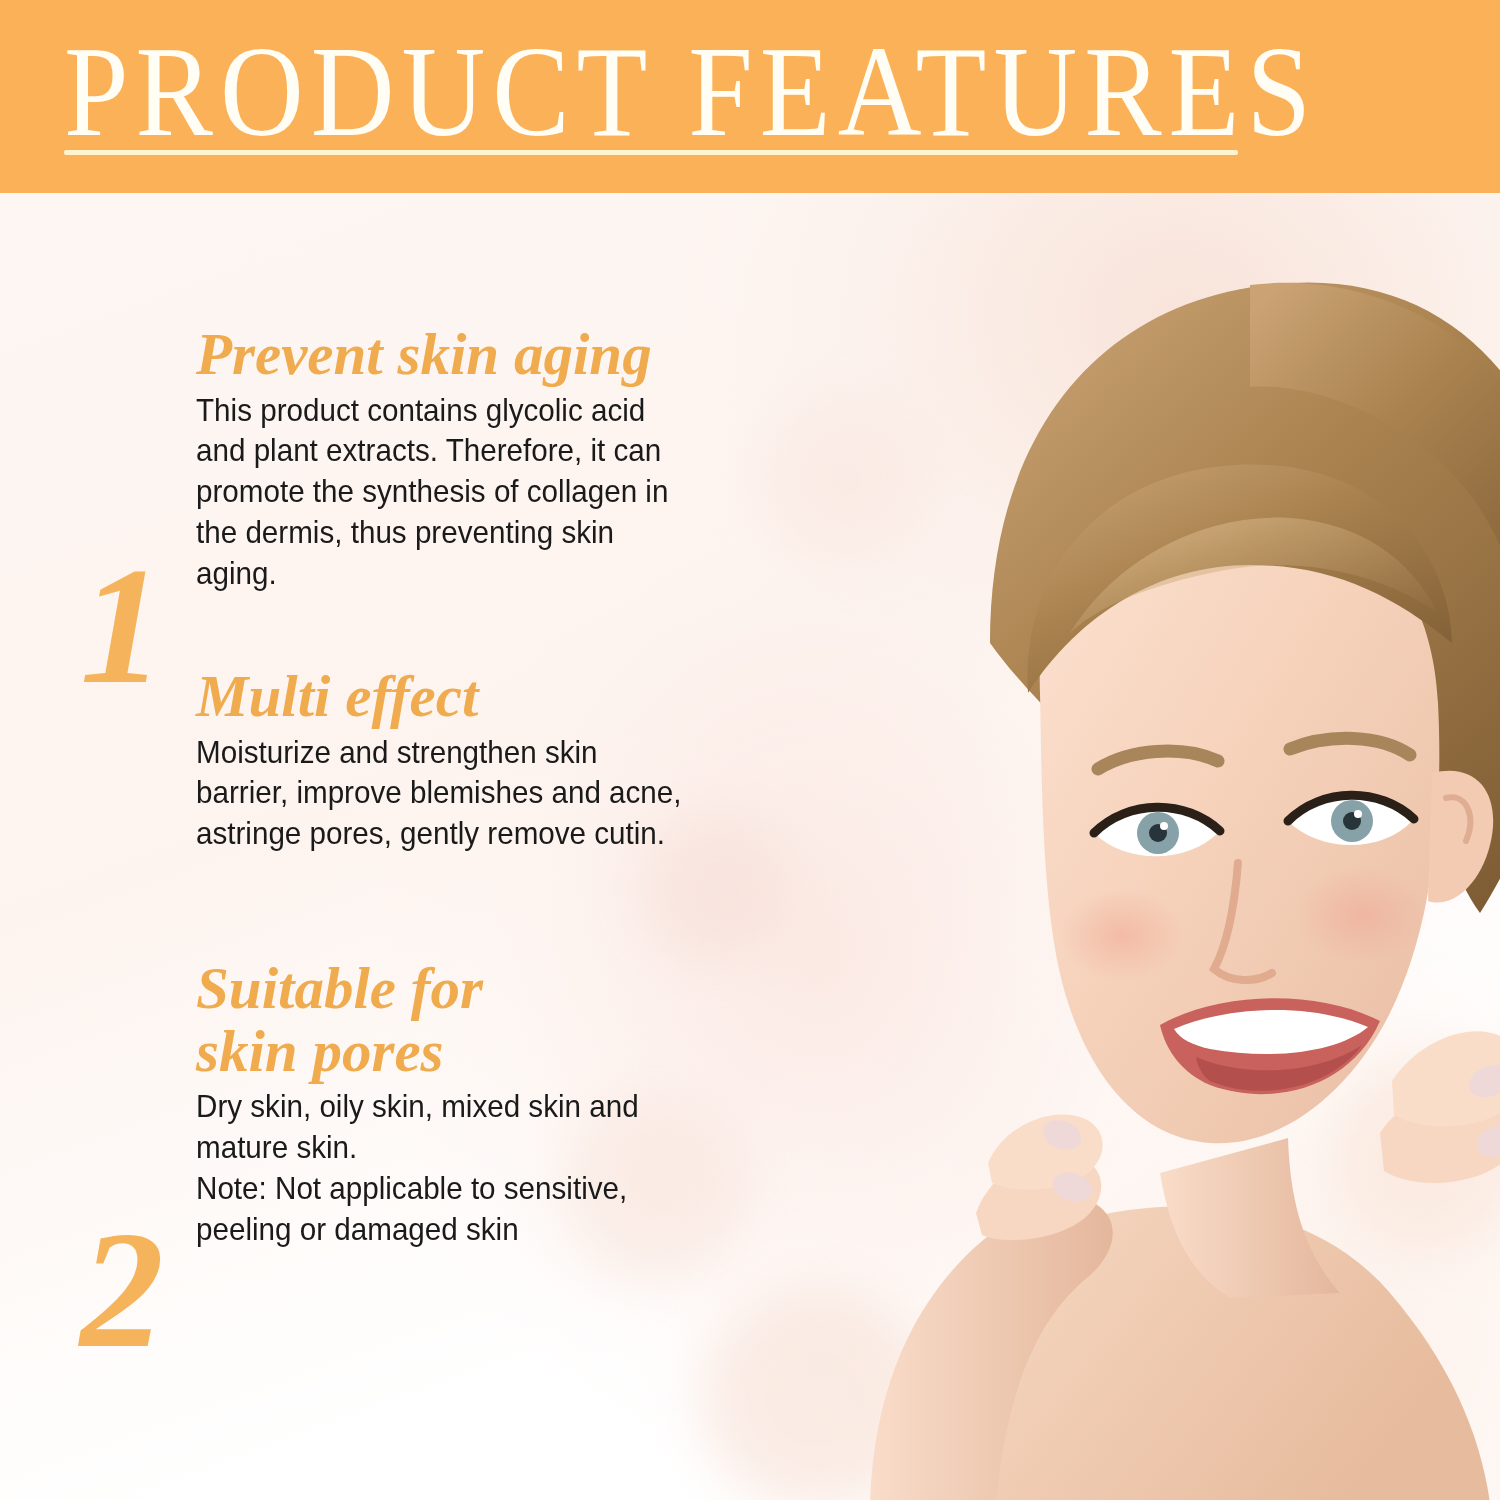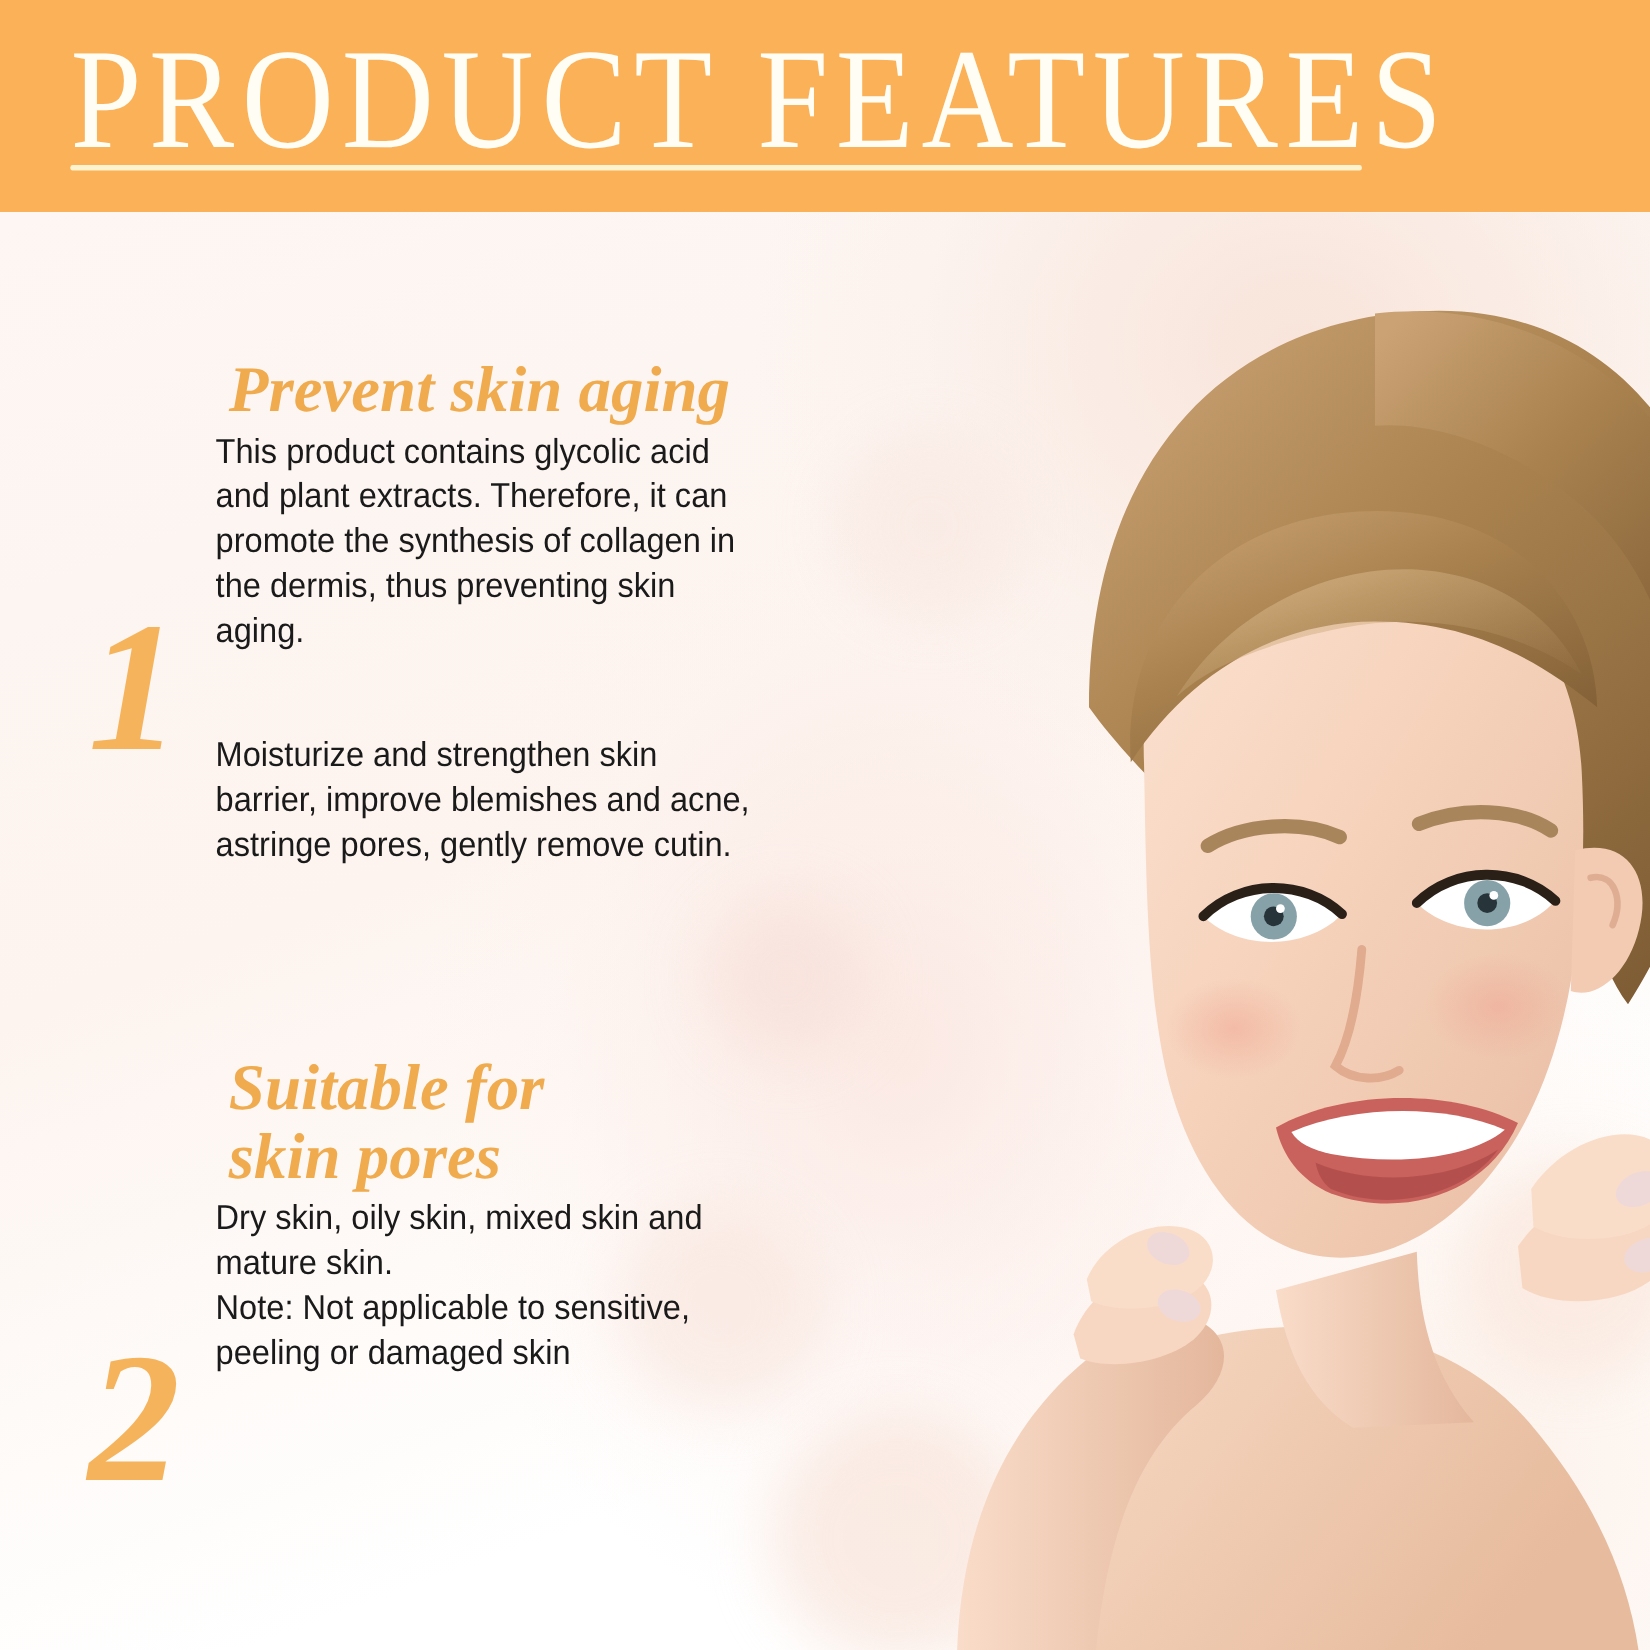--- a/index.html
+++ b/index.html
@@ -113,21 +113,21 @@
     left: 196px;
     width: 520px;
   }
   .feature-heading {
     font-family: "Liberation Serif", "DejaVu Serif", serif;
     font-style: italic;
     font-weight: 700;
     font-size: 59px;
     line-height: 1.06;
     color: #efab4e;
-    margin: 0 0 4px 12px;
+    margin: 0 0 4px 0;
     white-space: pre-line;
   }
   .feature-text {
     font-family: "Liberation Sans", sans-serif;
     font-weight: 400;
     font-size: 31.5px;
     line-height: 1.30;
     color: #1a1a1a;
     margin: 0;
     white-space: pre-line;
@@ -265,20 +265,21 @@
       <div class="feature-num">1</div>
       <div class="feature-body">
         <div class="feature-heading">Prevent skin aging</div>
         <p class="feature-text">This product contains glycolic acid and plant extracts. Therefore, it can promote the synthesis of collagen in the dermis, thus preventing skin aging.</p>
       </div>
     </div>
 
     <div class="feature" id="feature-2">
       <div class="feature-num">2</div>
       <div class="feature-body">
+        <div class="feature-heading">Multi effect</div>
         <p class="feature-text">Moisturize and strengthen skin barrier, improve blemishes and acne, astringe pores, gently remove cutin.</p>
       </div>
     </div>
 
     <div class="feature" id="feature-3">
 
       <div class="feature-body">
         <div class="feature-heading">Suitable for
 skin pores</div>
         <p class="feature-text">Dry skin, oily skin, mixed skin and mature skin.</p>

